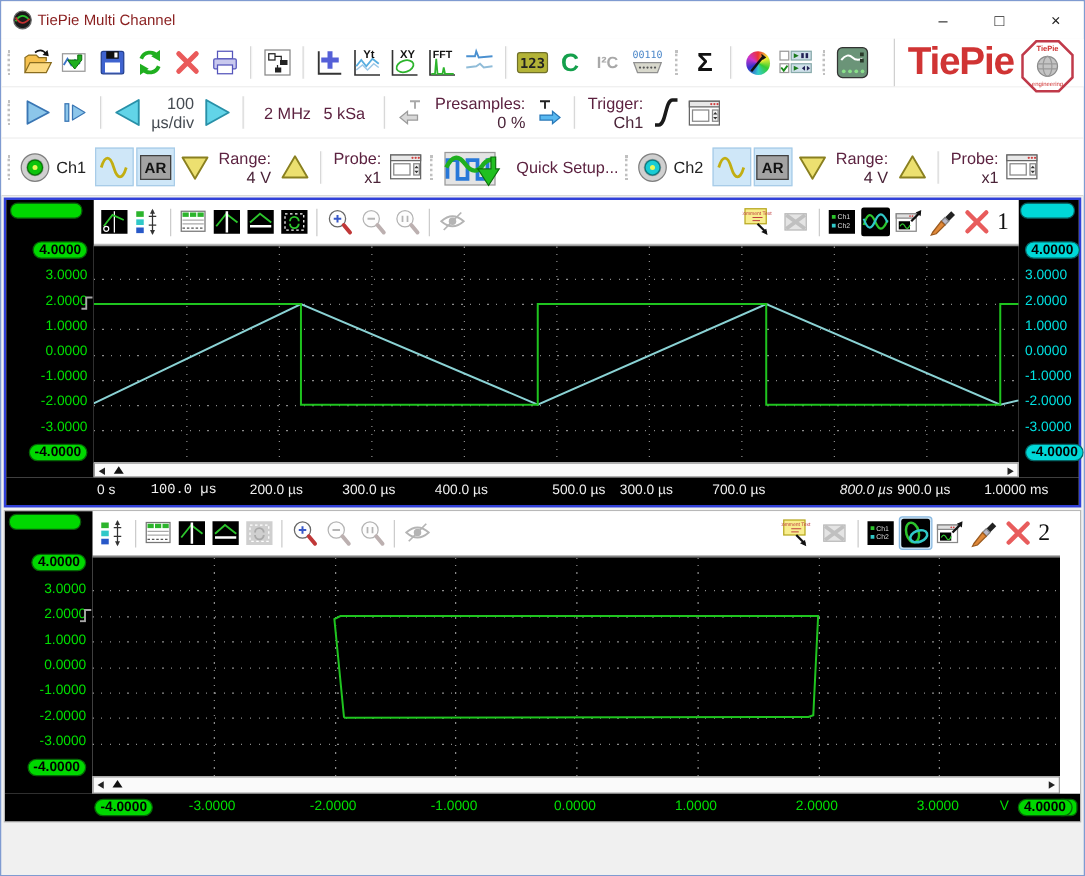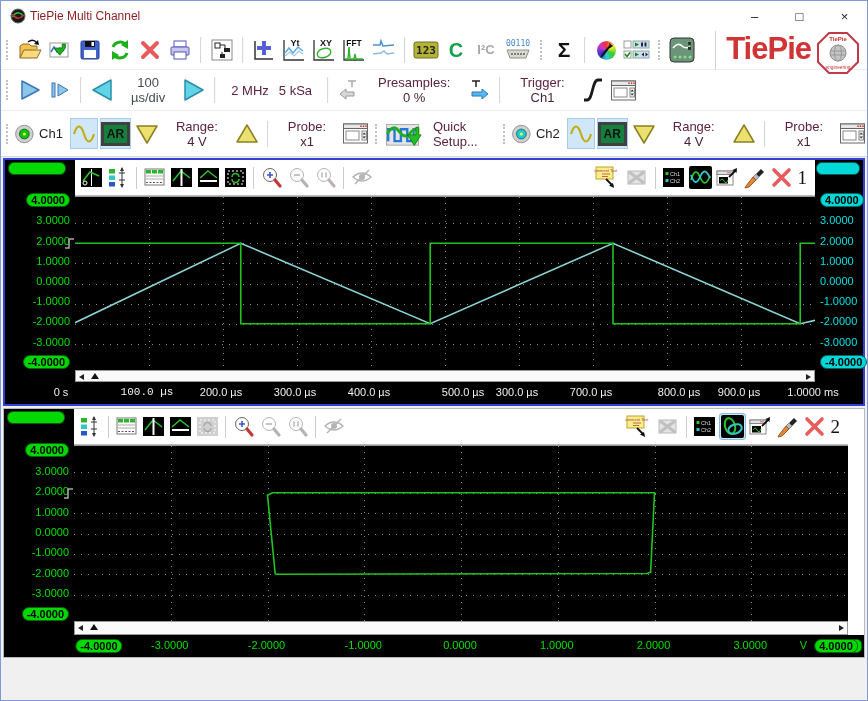--- a/index.html
+++ b/index.html
@@ -19,26 +19,26 @@
   .tb2{height:40px;}
   .chanbar{height:45px;border-bottom:1px solid #d8d8d8;}
   .tbtn{min-width:28px;height:30px;display:flex;align-items:center;justify-content:center;margin:0 1px;}
   .vsep{width:0;border-left:1px solid #d8d8d8;border-right:1px solid #fafafa;height:26px;margin:0 5px;}
   .cwheel{width:19px;height:19px;border-radius:50%;background:conic-gradient(#e33,#ee3,#3c3,#3cc,#33c,#c3c,#e33);position:relative;}
   .logo{margin-left:auto;height:100%;display:flex;align-items:flex-start;border-left:1px solid #d0d0d0;padding:0 6px 0 10px;background:#fff;}
   .brand{font-size:31px;font-weight:bold;color:#d03434;letter-spacing:-1px;margin-right:4px;}
   .mlabel{font-size:13px;color:#5c2240;text-align:center;line-height:15px;}
   .mvalue{font-size:13px;color:#4a2338;}
   .rate{font-size:13px;color:#5c2240;margin:0 10px;}
-  .stack{display:flex;flex-direction:column;align-items:center;justify-content:center;margin:0 14px;}
+  .stack{display:flex;flex-direction:column;align-items:flex-end;justify-content:center;margin:0 4px;}
   
   .chname{font-size:13px;color:#222;margin:0 6px 0 4px;}
   .coupbtn{width:29px;height:29px;background:#cfe7f8;border:1px solid #a8cce8;display:flex;align-items:center;justify-content:center;margin:0 1px;}
   .arbtn{width:29px;height:29px;background:#cfe7f8;border:1px solid #a8cce8;display:flex;align-items:center;justify-content:center;margin:0 1px;}
-  .arbtn span{background:#15803d;border:3px solid #404040;font-size:12px;font-weight:bold;color:#111;padding:2px 3px;}
+  .arbtn span{background:#a3a3a3;border:1px solid #404040;font-size:12px;font-weight:bold;color:#111;padding:2px 3px;}
   .qs{font-size:13px;color:#5c2240;margin-left:6px;}
   
   .graph{display:grid;background:#fff;position:relative;box-sizing:border-box;}
   .g1{margin:1px 2px 0 2px;height:248px;border:2px solid #3140d8;grid-template-columns:70px 1fr 48px;grid-template-rows:36px 1fr 12px 22px;}
   .g2{margin:2px 2px 0 2px;height:250px;border:1px solid #b8b8b8;grid-template-columns:70px 1fr 16px;grid-template-rows:36px 1fr 14px 22px;}
   .axis-left{grid-row:1/4;grid-column:1;background:#000;position:relative;}
   .axis-right{grid-row:1/4;grid-column:3;background:#000;position:relative;}
   .axis-right.white{background:#fff;}
   .gtoolbar{grid-row:1;grid-column:2;display:flex;align-items:center;background:#fff;border-bottom:1px solid #bbb;padding:0 3px;}
   .plot{grid-row:2;grid-column:2;background:#000;position:relative;overflow:hidden;border-top:1px solid #999;}
@@ -638,29 +638,29 @@
           <polyline points="0.0,363.4 224.0,133.7 480.0,366.3 727.0,133.7 980.0,366.3 1000.0,356.4" fill="none" stroke="#8ad2d4" stroke-width="1.6" vector-effect="non-scaling-stroke"></polyline>
           <polyline points="0.0,133.7 224.0,133.7 224.0,366.3 480.0,366.3 480.0,133.7 727.0,133.7 727.0,366.3 980.0,366.3 980.0,133.7 1000.0,133.7" fill="none" stroke="#1fc41f" stroke-width="1.6" vector-effect="non-scaling-stroke"></polyline>
         </svg>
       </div>
     <div class="scrollstrip">
       <div class="tri l"></div>
       <div class="tri up"></div>
       <div class="tri r"></div>
     </div>
     <div class="xaxis">
-        <span class="xlab white" style="left: 56px;">0 s</span>
+        <span class="xlab white" style="left: 80px;">0 s</span>
         <span class="xlab white" style="left: 142px; font-family: Liberation Mono, monospace;">100.0 µs</span>
         <span class="xlab white" style="left: 216px;">200.0 µs</span>
         <span class="xlab white" style="left: 290px;">300.0 µs</span>
         <span class="xlab white" style="left: 364px;">400.0 µs</span>
         <span class="xlab white" style="left: 458px;">500.0 µs</span>
         <span class="xlab white" style="left: 512px;">300.0 µs</span>
         <span class="xlab white" style="left: 586px;">700.0 µs</span>
-        <span class="xlab white" style="left: 674px;">800.0 µs</span>
+        <span class="xlab white" style="left: 688px; font-style: italic;">800.0 µs</span>
         <span class="xlab white" style="left: 734px;">900.0 µs</span>
         <span class="xlab white" style="left: 808px;">1.0000 ms</span>
       </div>
   </div>
 
   <div class="graph g2" id="g2">
     <div class="axis-left">
       <div class="handle"></div>
     <span class="ylab green pillg" style="top: 41.1395px;">4.0000</span>
         <span class="ylab green" style="top: 61.6047px;">3.0000</span>

